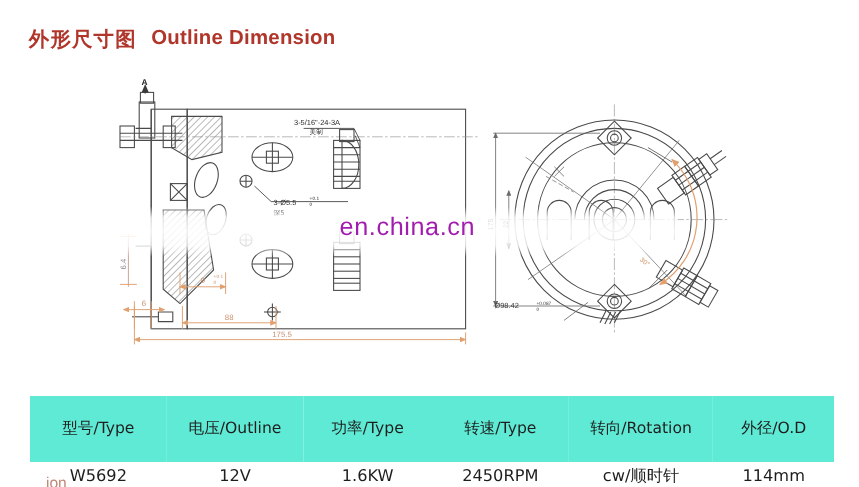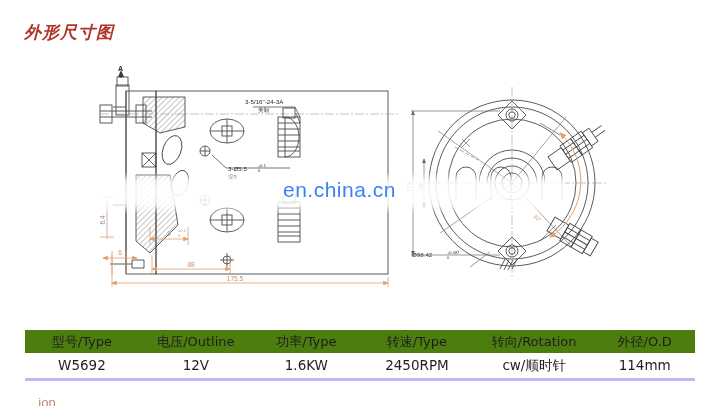--- a/index.html
+++ b/index.html
@@ -1,64 +1,65 @@
 <!DOCTYPE html>
 <html><head>
 <meta charset="utf-8">
 <style>
   html,body{margin:0;padding:0;background:#ffffff;}
   body{width:716px;height:406px;position:relative;overflow:hidden;
        font-family:"Liberation Sans","DejaVu Sans",sans-serif;}
 
   
   #title-bar{position:absolute;left:24px;top:18px;width:500px;height:28px;
-             display:flex;align-items:center;gap:12px;font-style:italic;}
+             display:flex;align-items:center;gap:12px;}
   #title-cn{font-size:17px;font-weight:bold;color:#b0352a;letter-spacing:1px;
             font-family:"DejaVu Sans",sans-serif;}
   #title-en{font-size:17px;font-weight:bold;color:#b0352a;letter-spacing:.2px;}
 
   
   #drawing{position:absolute;left:0;top:55px;width:716px;height:255px;}
   #drawing svg{display:block;}
 
   
   #watermark{position:absolute;left:283px;top:178px;width:140px;height:26px;
-             font-size:21px;color:#3b82f6;letter-spacing:.5px;
+             font-size:21px;color:#a21caf;letter-spacing:.5px;
              font-family:"Liberation Sans",sans-serif;
              pointer-events:none;}
   #wm-haze{position:absolute;left:95px;top:172px;width:470px;height:42px;
            background:linear-gradient(180deg,
              rgba(255,255,255,0) 0%,
              rgba(255,255,255,.80) 22%,
              rgba(255,255,255,.92) 50%,
              rgba(255,255,255,.80) 78%,
              rgba(255,255,255,0) 100%);
            pointer-events:none;}
 
   
   #spec-table{position:absolute;left:25px;top:330px;width:670px;
               border-collapse:collapse;table-layout:fixed;}
   #spec-table th,#spec-table td{text-align:center;font-weight:normal;
               font-size:13.5px;color:#1e1e1e;
               font-family:"DejaVu Sans","Liberation Sans",sans-serif;}
-  #spec-table thead th{background:#4d7c0f;height:23px;line-height:23px;
-              padding:0;font-size:13px;}
+  #spec-table thead th{background:#5eead4;height:23px;line-height:23px;
+              padding:16px;font-size:13px;}
   #spec-table tbody td{height:25px;line-height:25px;padding:0;
               border-bottom:3px solid #c4b5fd;font-size:13.5px;}
 
   
   #bottom-cut{position:absolute;left:2px;top:395px;width:90px;height:11px;
               overflow:hidden;font-size:13px;color:#c08878;
               font-family:"Liberation Sans",sans-serif;text-align:center;}
 </style>
 </head>
 <body>
 
 <div id="title-bar">
   <span id="title-cn">外形尺寸图</span>
+  <span id="title-en">Outline Dimension</span>
 </div>
 
 <div id="drawing">
 <svg width="716" height="255" viewBox="0 0 716 255" xmlns="http://www.w3.org/2000/svg">
   <defs>
     <pattern id="hatch" width="4" height="4" patternTransform="rotate(45)" patternUnits="userSpaceOnUse">
       <line x1="0" y1="0" x2="0" y2="4" stroke="#5a5a5a" stroke-width="0.7"></line>
     </pattern>
     <marker id="arr" markerWidth="7" markerHeight="6" refX="6" refY="3" orient="auto">
       <path d="M0,0 L7,3 L0,6 z" fill="#e0a070"></path>

